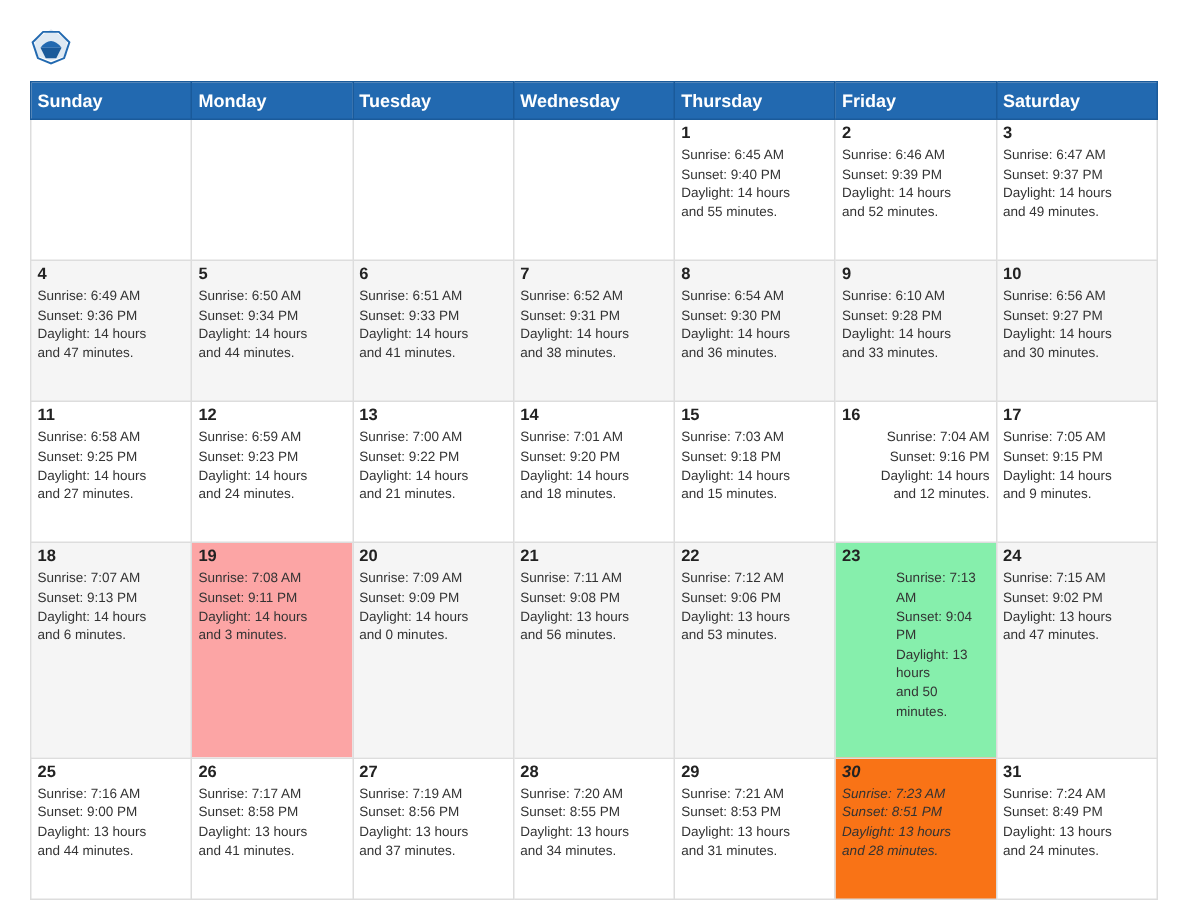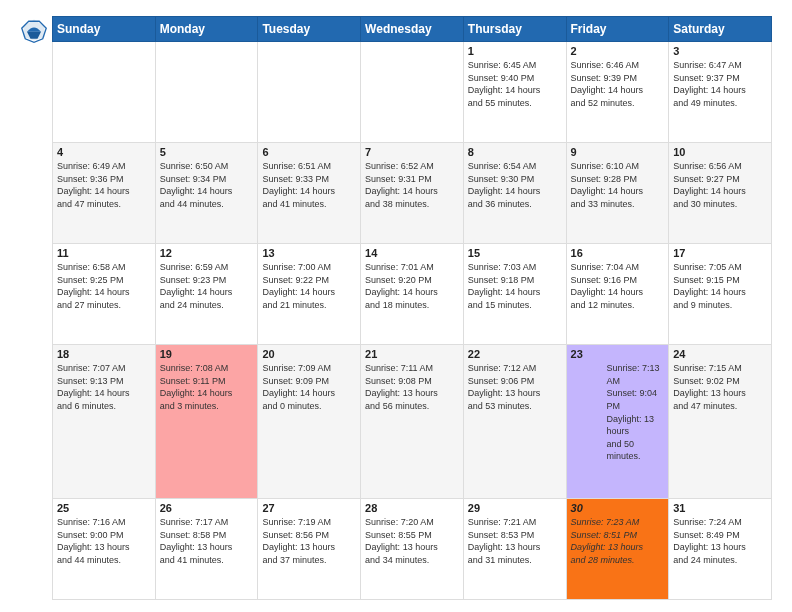--- a/index.html
+++ b/index.html
@@ -8,21 +8,21 @@
       background: #fff;
       width: 792px;
       height: 612px;
       overflow: hidden;
     }
     .page {
       width: 792px;
       height: 612px;
       padding: 16px 20px 12px 20px;
       display: flex;
-      flex-direction: row;
+      flex-direction: column;
     }
     .header {
       display: flex;
       justify-content: space-between;
       align-items: flex-start;
       margin-bottom: 10px;
     }
     .logo {
       display: flex;
       align-items: center;
@@ -244,21 +244,21 @@
           </td>
           <td style="background: rgb(255, 255, 255);">
             <span class="day-num">15</span>
             <div class="day-info" style="white-space: pre-line;">Sunrise: 7:03 AM
 Sunset: 9:18 PM
 Daylight: 14 hours
 and 15 minutes.</div>
           </td>
           <td style="background: rgb(255, 255, 255);">
             <span class="day-num">16</span>
-            <div class="day-info" style="white-space: pre-line;">Sunrise: 7:04 AM
+            <div class="day-info" style="white-space: pre-line; text-align: right;">Sunrise: 7:04 AM
 Sunset: 9:16 PM
 Daylight: 14 hours
 and 12 minutes.</div>
           </td>
           <td style="background: rgb(255, 255, 255);">
             <span class="day-num">17</span>
             <div class="day-info" style="white-space: pre-line;">Sunrise: 7:05 AM
 Sunset: 9:15 PM
 Daylight: 14 hours
 and 9 minutes.</div>
@@ -293,21 +293,21 @@
 Daylight: 13 hours
 and 56 minutes.</div>
           </td>
           <td style="background: rgb(245, 245, 245);">
             <span class="day-num">22</span>
             <div class="day-info" style="white-space: pre-line;">Sunrise: 7:12 AM
 Sunset: 9:06 PM
 Daylight: 13 hours
 and 53 minutes.</div>
           </td>
-          <td style="background: #c4b5fd;">
+          <td style="background: #86efac;">
             <span class="day-num">23</span>
             <div class="day-info" style="white-space: pre-line; margin-left: 36px;">Sunrise: 7:13 AM
 Sunset: 9:04 PM
 Daylight: 13 hours
 and 50 minutes.</div>
           </td>
           <td style="background: rgb(245, 245, 245);">
             <span class="day-num">24</span>
             <div class="day-info" style="white-space: pre-line;">Sunrise: 7:15 AM
 Sunset: 9:02 PM

